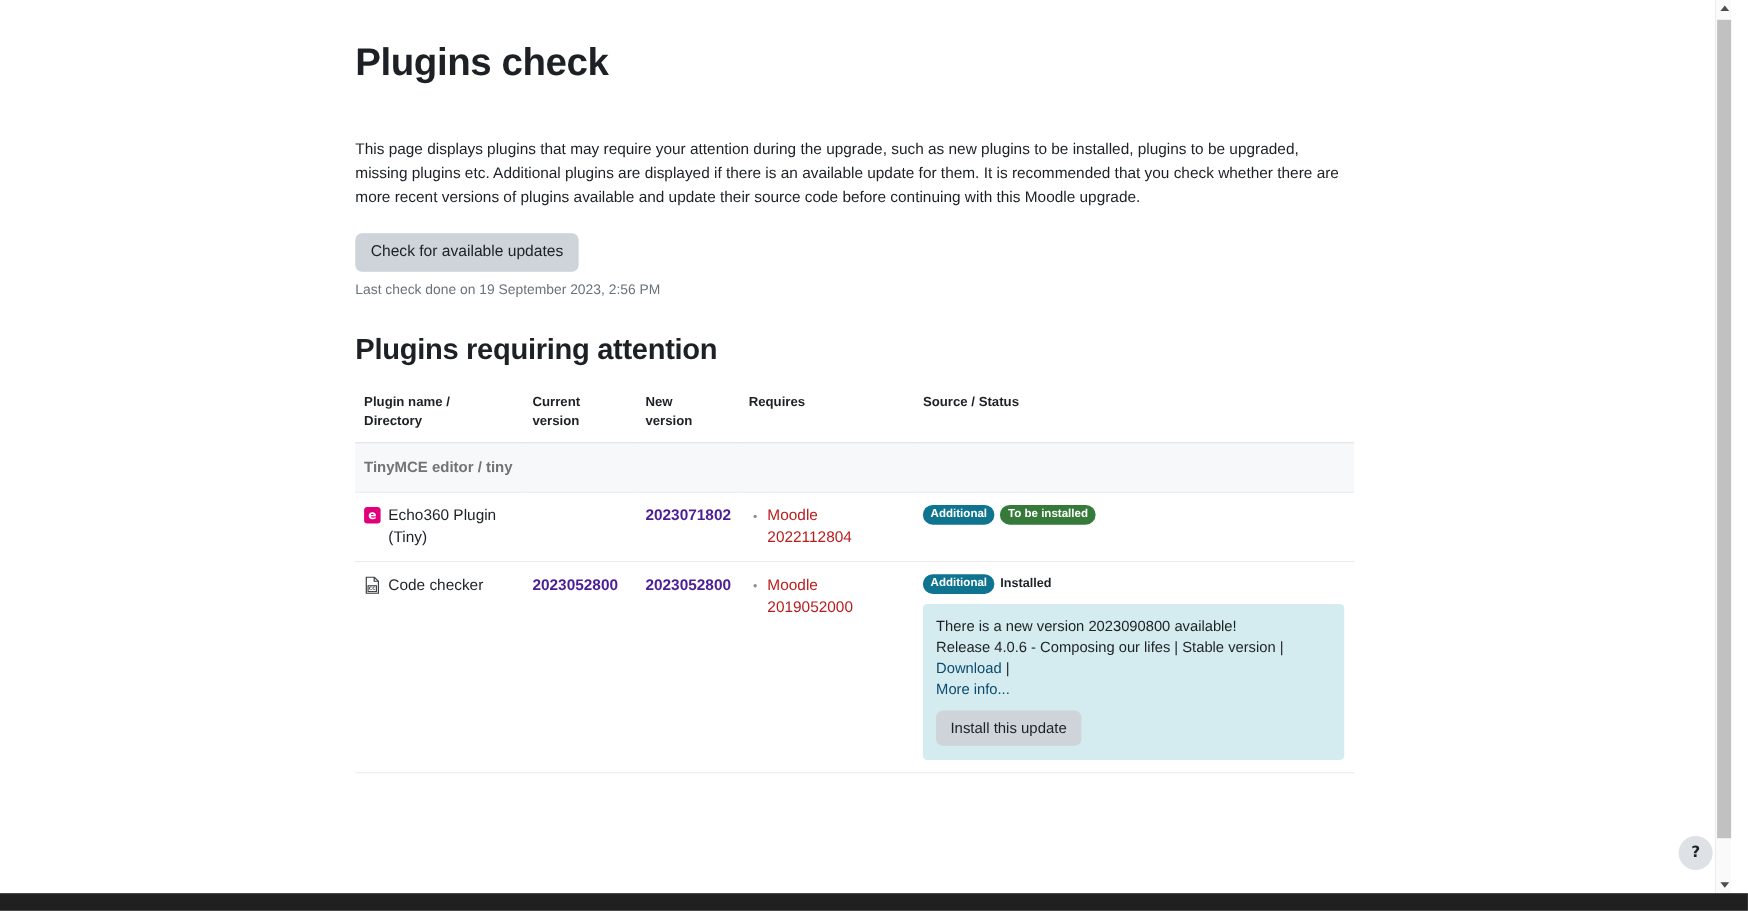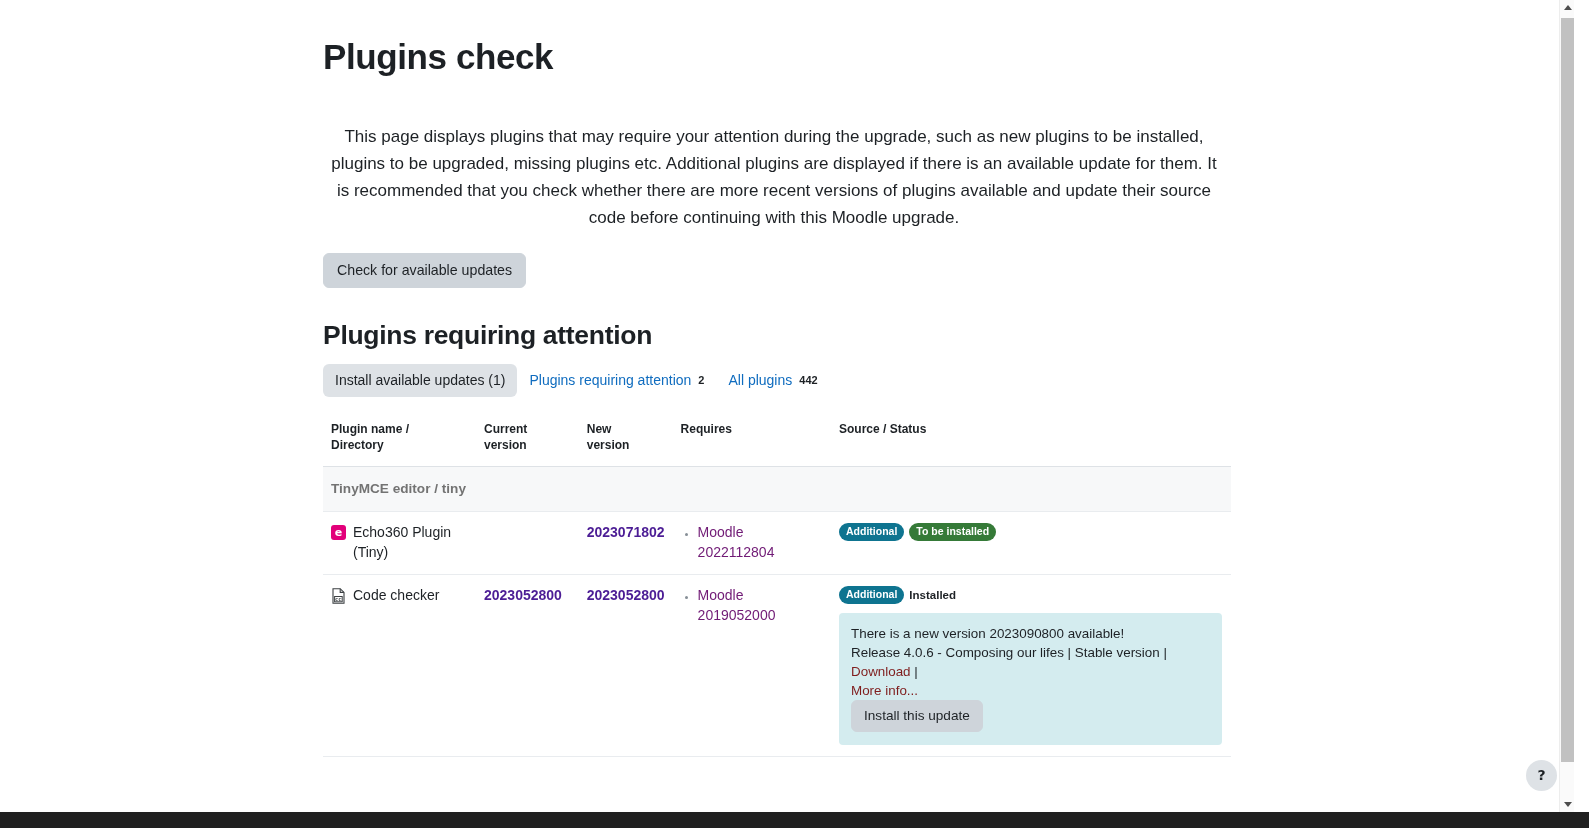--- a/index.html
+++ b/index.html
@@ -40,25 +40,24 @@
   .page-title {
     font-size: 35px;
     font-weight: bold;
     letter-spacing: -0.4px;
     color: #1d2125;
     margin: 0;
     line-height: 1.2;
   }
   .intro {
     margin-top: 46px;
-    font-size: 17px;
+    font-size: 14px;
     line-height: 1.58;
     color: #1d2125;
     max-width: 902px;
-    text-align: center;
   }
 
   
   .btn-secondary {
     display: inline-block;
     background: #ced4da;
     border: 1px solid #ced4da;
     border-radius: 6px;
     color: #1d2125;
     font-size: 14.2px;
@@ -178,21 +177,21 @@
   }
 
   .version-text { color: #4c1d95; font-weight: bold; }
 
   ul.requires {
     margin: 0;
     padding-left: 17px;
     list-style: disc;
   }
   ul.requires li {
-    color: #701a75;
+    color: #b91c1c;
     font-size: 14px;
     line-height: 1.42;
   }
   ul.requires li::marker { color: #868e96; font-size: 11px; }
 
   
   .badges {
     display: flex;
     align-items: flex-end;
     gap: 5px;
@@ -221,26 +220,27 @@
     margin-top: 9px;
     background: #d4ecef;
     border-radius: 4px;
     padding: 11px 12px 13px 12px;
     width: 383px;
     font-size: 13.4px;
     color: #1d2125;
     line-height: 1.42;
   }
   .update-box a {
-    color: #7f1d1d;
+    color: #0c4a6e;
     text-decoration: none;
     cursor: pointer;
   }
   .update-box .sep { color: #1d2125; }
   .install-update-btn {
+    margin-top: 10px;
     display: inline-block;
     background: #ced4da;
     border: 1px solid #ced4da;
     border-radius: 6px;
     font-size: 13.6px;
     padding: 7px 12px;
     color: #1d2125;
     cursor: pointer;
     line-height: 1.2;
     font-family: "Liberation Sans", sans-serif;
@@ -315,34 +315,24 @@
   <div class="page-inner">
     <div class="content">
 
       <h1 class="page-title">Plugins check</h1>
 
       <p class="intro">This page displays plugins that may require your attention during the upgrade, such as new plugins to be installed, plugins to be upgraded, missing plugins etc. Additional plugins are displayed if there is an available update for them. It is recommended that you check whether there are more recent versions of plugins available and update their source code before continuing with this Moodle upgrade.</p>
 
       <div class="check-updates-wrap">
         <button class="btn-secondary">Check for available updates</button>
       </div>
+      <div class="last-check">Last check done on 19 September 2023, 2:56 PM</div>
 
       <h2 class="section-title">Plugins requiring attention</h2>
 
-      <div class="tabs">
-        <a class="tab active" href="#">
-          <span>Install available updates (1)</span>
-        </a>
-        <a class="tab" href="#">
-          <span>Plugins requiring attention</span><span class="count">2</span>
-        </a>
-        <a class="tab" href="#">
-          <span>All plugins</span><span class="count">442</span>
-        </a>
-      </div>
 
       <table class="plugins">
         <thead>
           <tr>
             <th class="col-name">
               <div>Plugin name /</div>
               <div>Directory</div>
             </th>
             <th class="col-cur">
               <div>Current</div>

